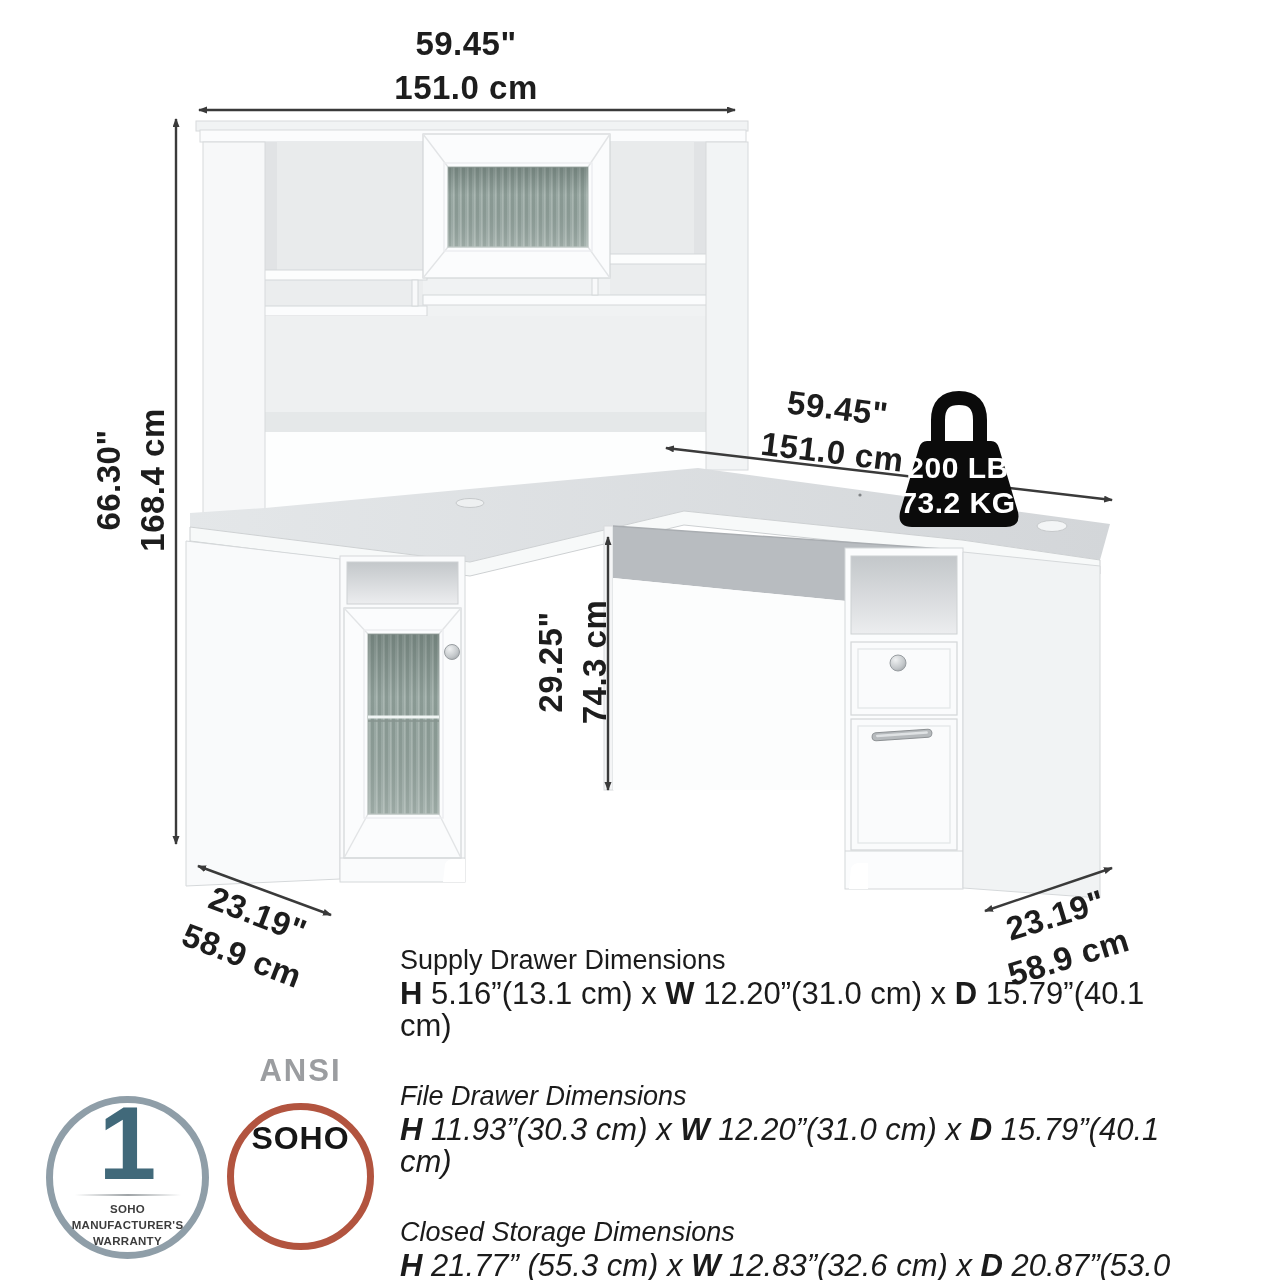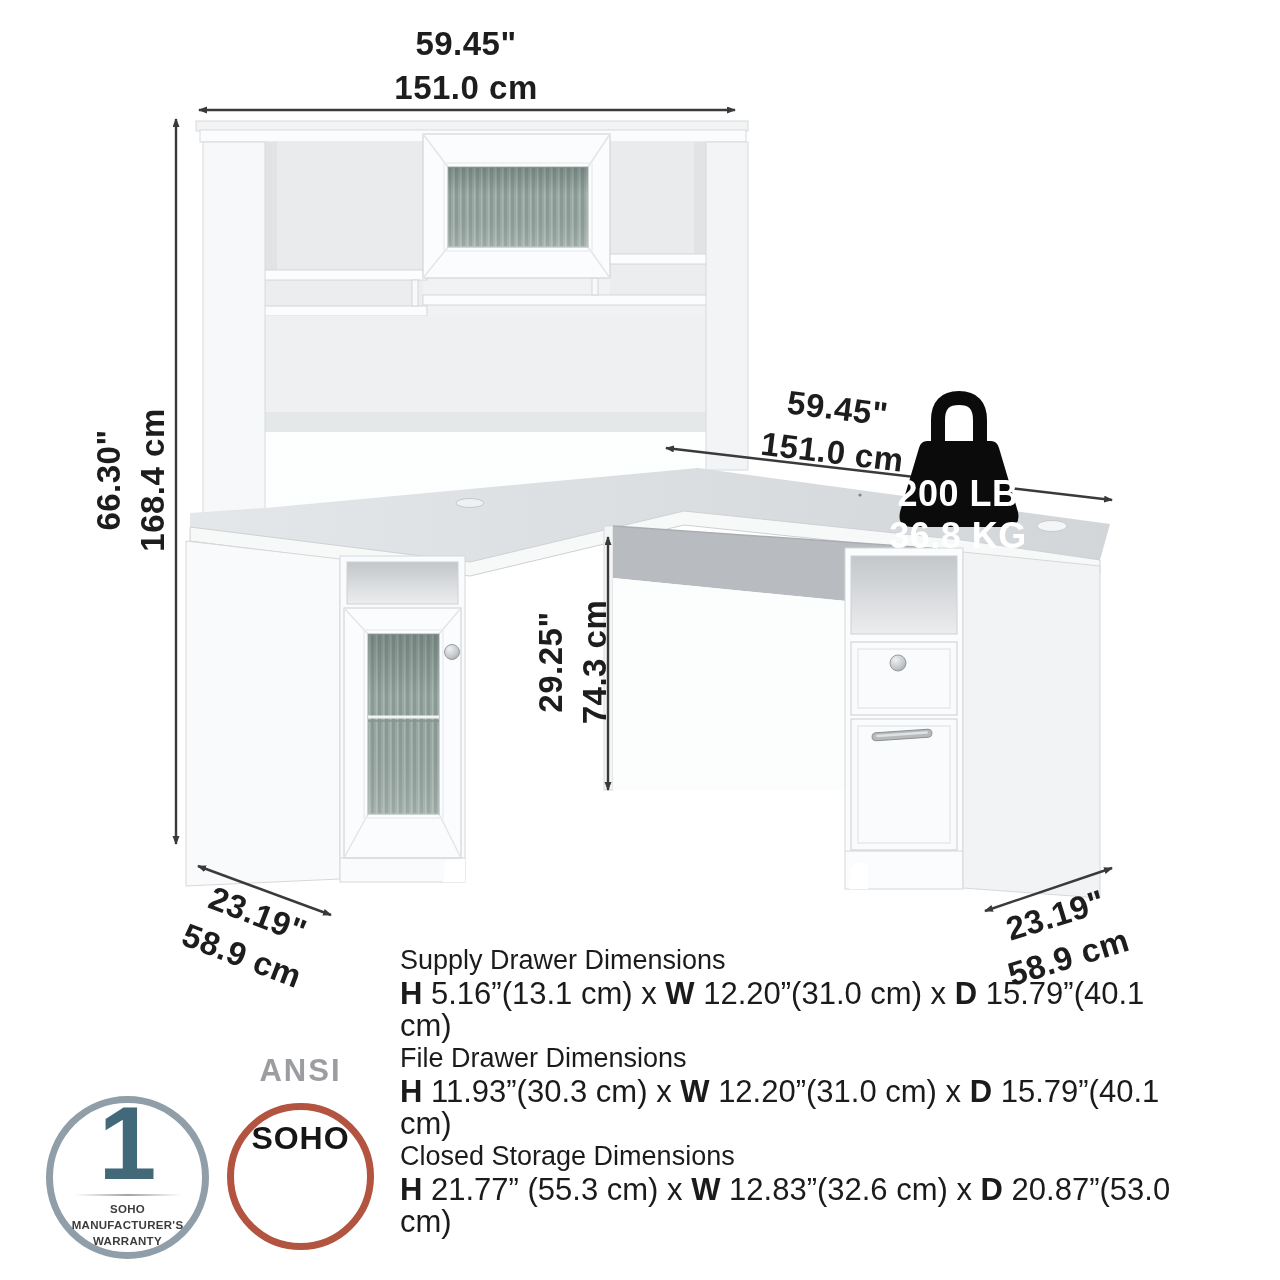--- a/index.html
+++ b/index.html
@@ -8,28 +8,28 @@
   .stage{position:absolute;inset:0;}
   svg{position:absolute;left:0;top:0;}
 
   
   .dim-label{position:absolute;font-weight:700;font-size:33px;line-height:1.32;
     letter-spacing:0.5px;text-align:center;white-space:nowrap;color:#1d1d1d;
     transform-origin:center center;}
   .dim-label span{display:block;}
 
   
-  .weight-text{position:absolute;color:#ffffff;font-weight:700;font-size:36px;
+  .weight-text{position:absolute;color:#ffffff;font-weight:700;font-size:30px;
     line-height:1.18;text-align:center;white-space:nowrap;letter-spacing:0.5px;
-    transform:translate(-50%,-50%);margin-top:30px;}
+    transform:translate(-50%,-50%);}
   .weight-text span{display:block;}
 
   
   .specs{position:absolute;left:400px;top:944px;width:780px;}
-  .spec + .spec{}
+  .spec + .spec{margin-top:38px;font-style:italic;}
   .spec-title{font-size:27px;line-height:32px;color:#1b1b1b;}
   .spec-line{font-size:31px;line-height:32px;color:#1b1b1b;margin-top:2px;}
   .spec-line b{font-weight:700;}
 
   
   .badge{position:absolute;border-radius:50%;background:#fff;box-sizing:border-box;
     display:flex;flex-direction:column;align-items:center;justify-content:center;
     text-align:center;}
   .badge-warranty{left:46px;top:1096px;width:163px;height:163px;border:7px solid #8f9ea8;}
   .badge-warranty .big-one{font-size:104px;font-weight:700;color:#41697a;line-height:0.88;margin-top:-8px;}
@@ -230,21 +230,21 @@
     <span>58.9 cm</span>
   </div>
 
   <div class="dim-label" style="left:1062px;top:936px;transform:translate(-50%,-50%) rotate(-17deg);">
     <span>23.19"</span>
     <span>58.9 cm</span>
   </div>
 
   <div class="weight-text" style="left:958px;top:485px;">
     <span>200 LB</span>
-    <span>36.8 KG</span>
+    <span>73.2 KG</span>
   </div>
 
   <div class="specs">
     <div class="spec">
       <div class="spec-title">Supply Drawer Dimensions</div>
       <div class="spec-line"><b>H</b><span> 5.16”(13.1 cm) x </span><b>W</b><span> 12.20”(31.0 cm) x </span><b>D</b><span> 15.79”(40.1 cm)</span></div>
     </div>
     <div class="spec">
       <div class="spec-title">File Drawer Dimensions</div>
       <div class="spec-line"><b>H</b><span> 11.93”(30.3 cm) x </span><b>W</b><span> 12.20”(31.0 cm) x </span><b>D</b><span> 15.79”(40.1 cm)</span></div>

